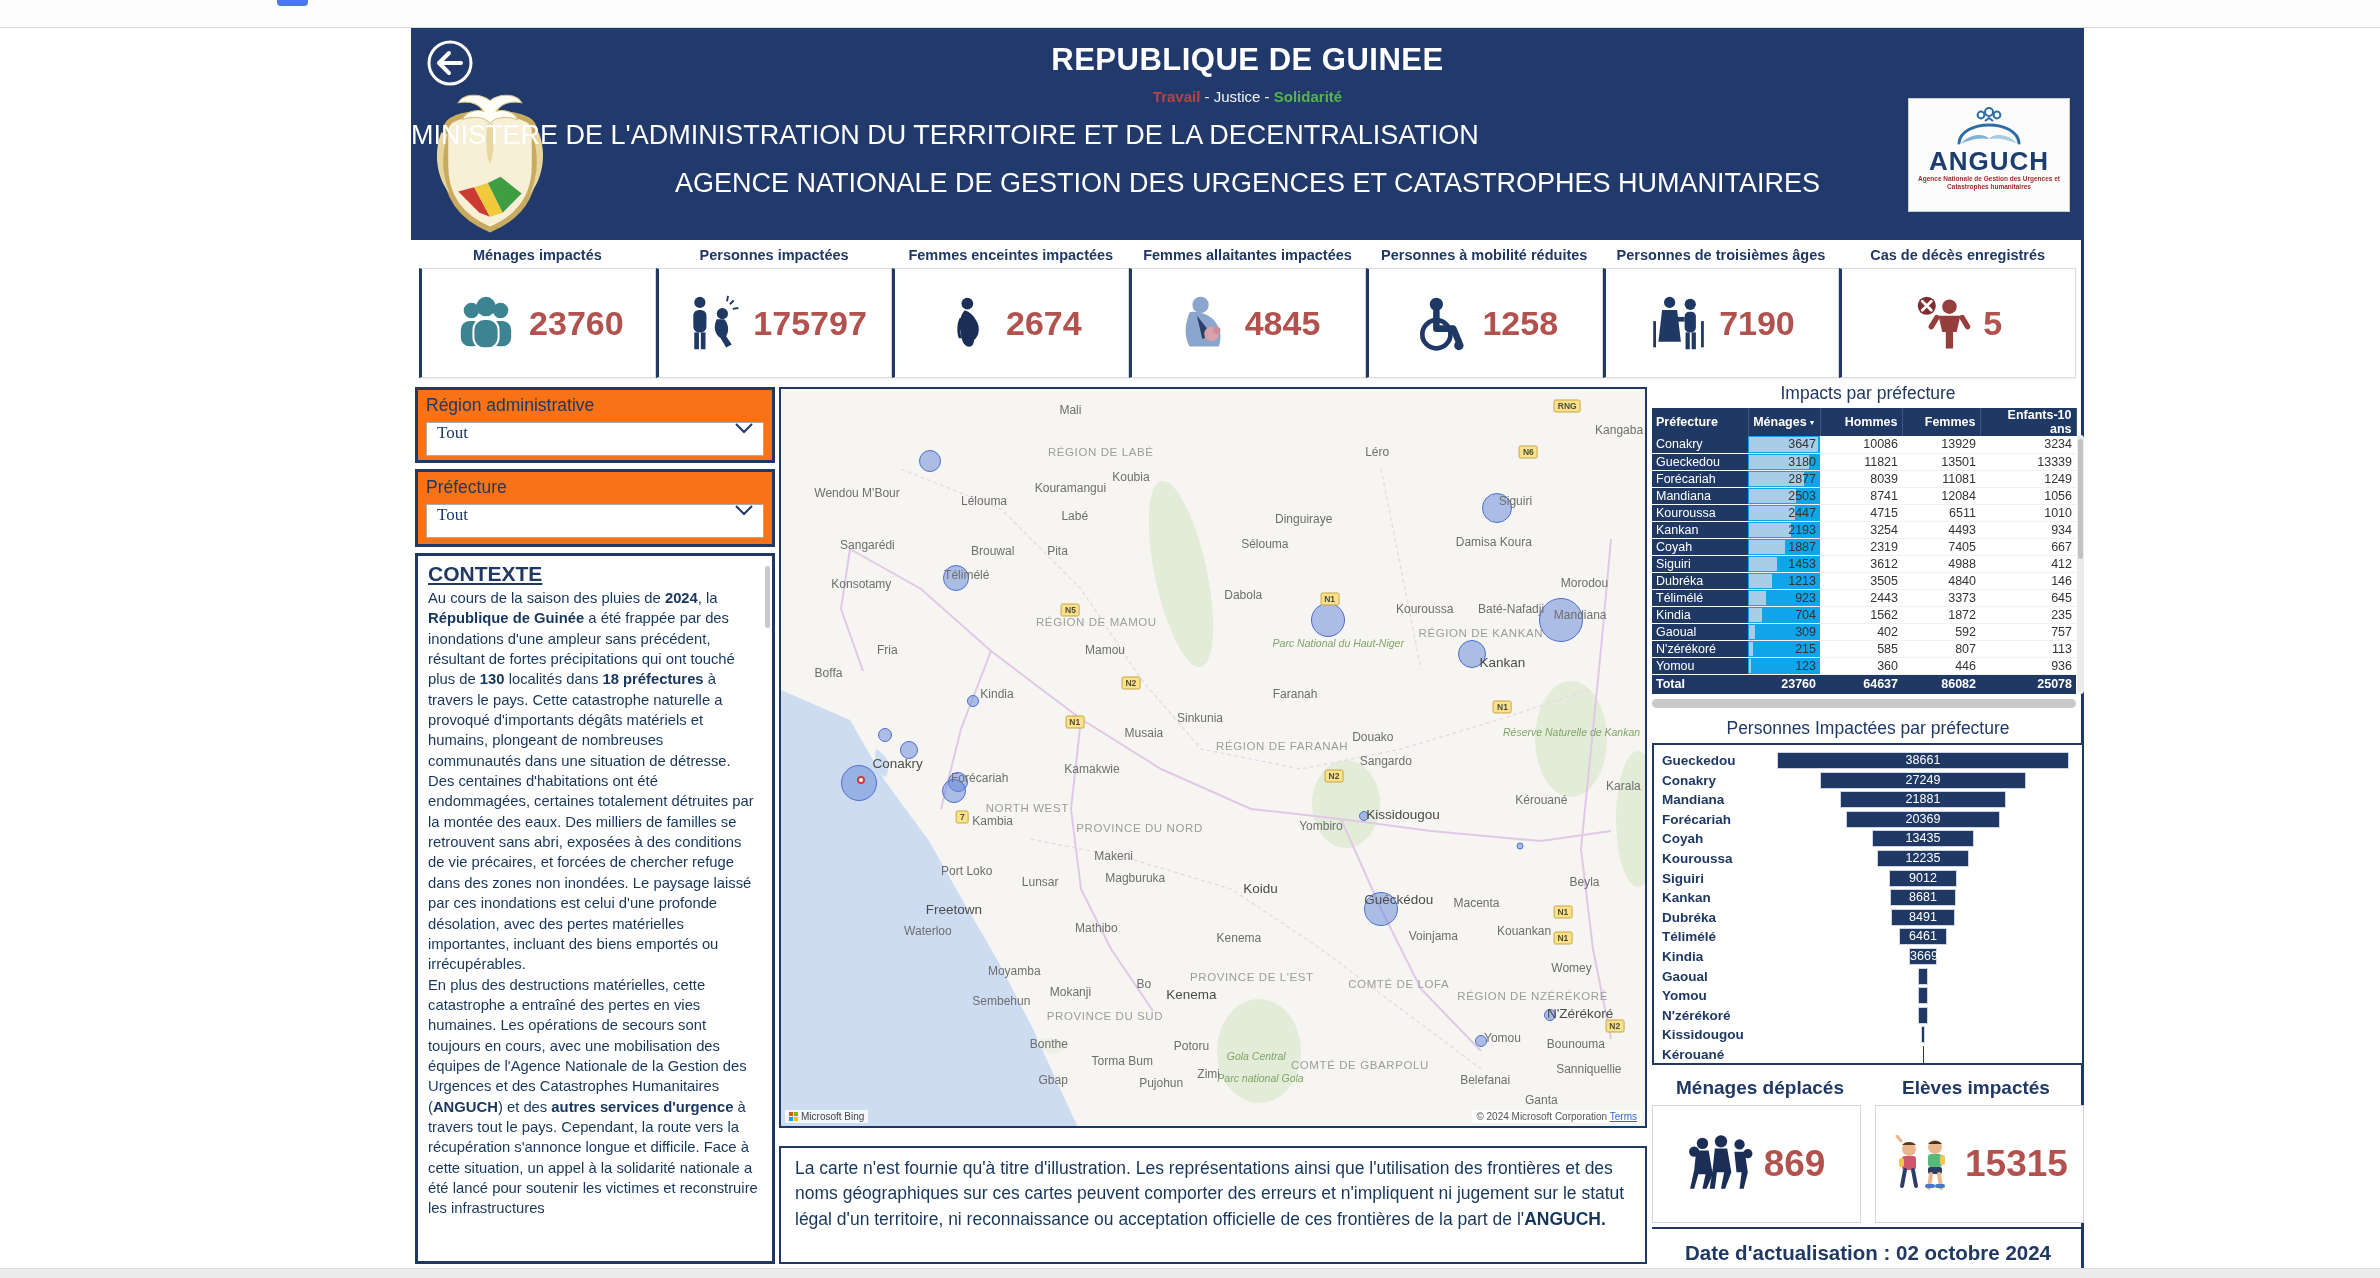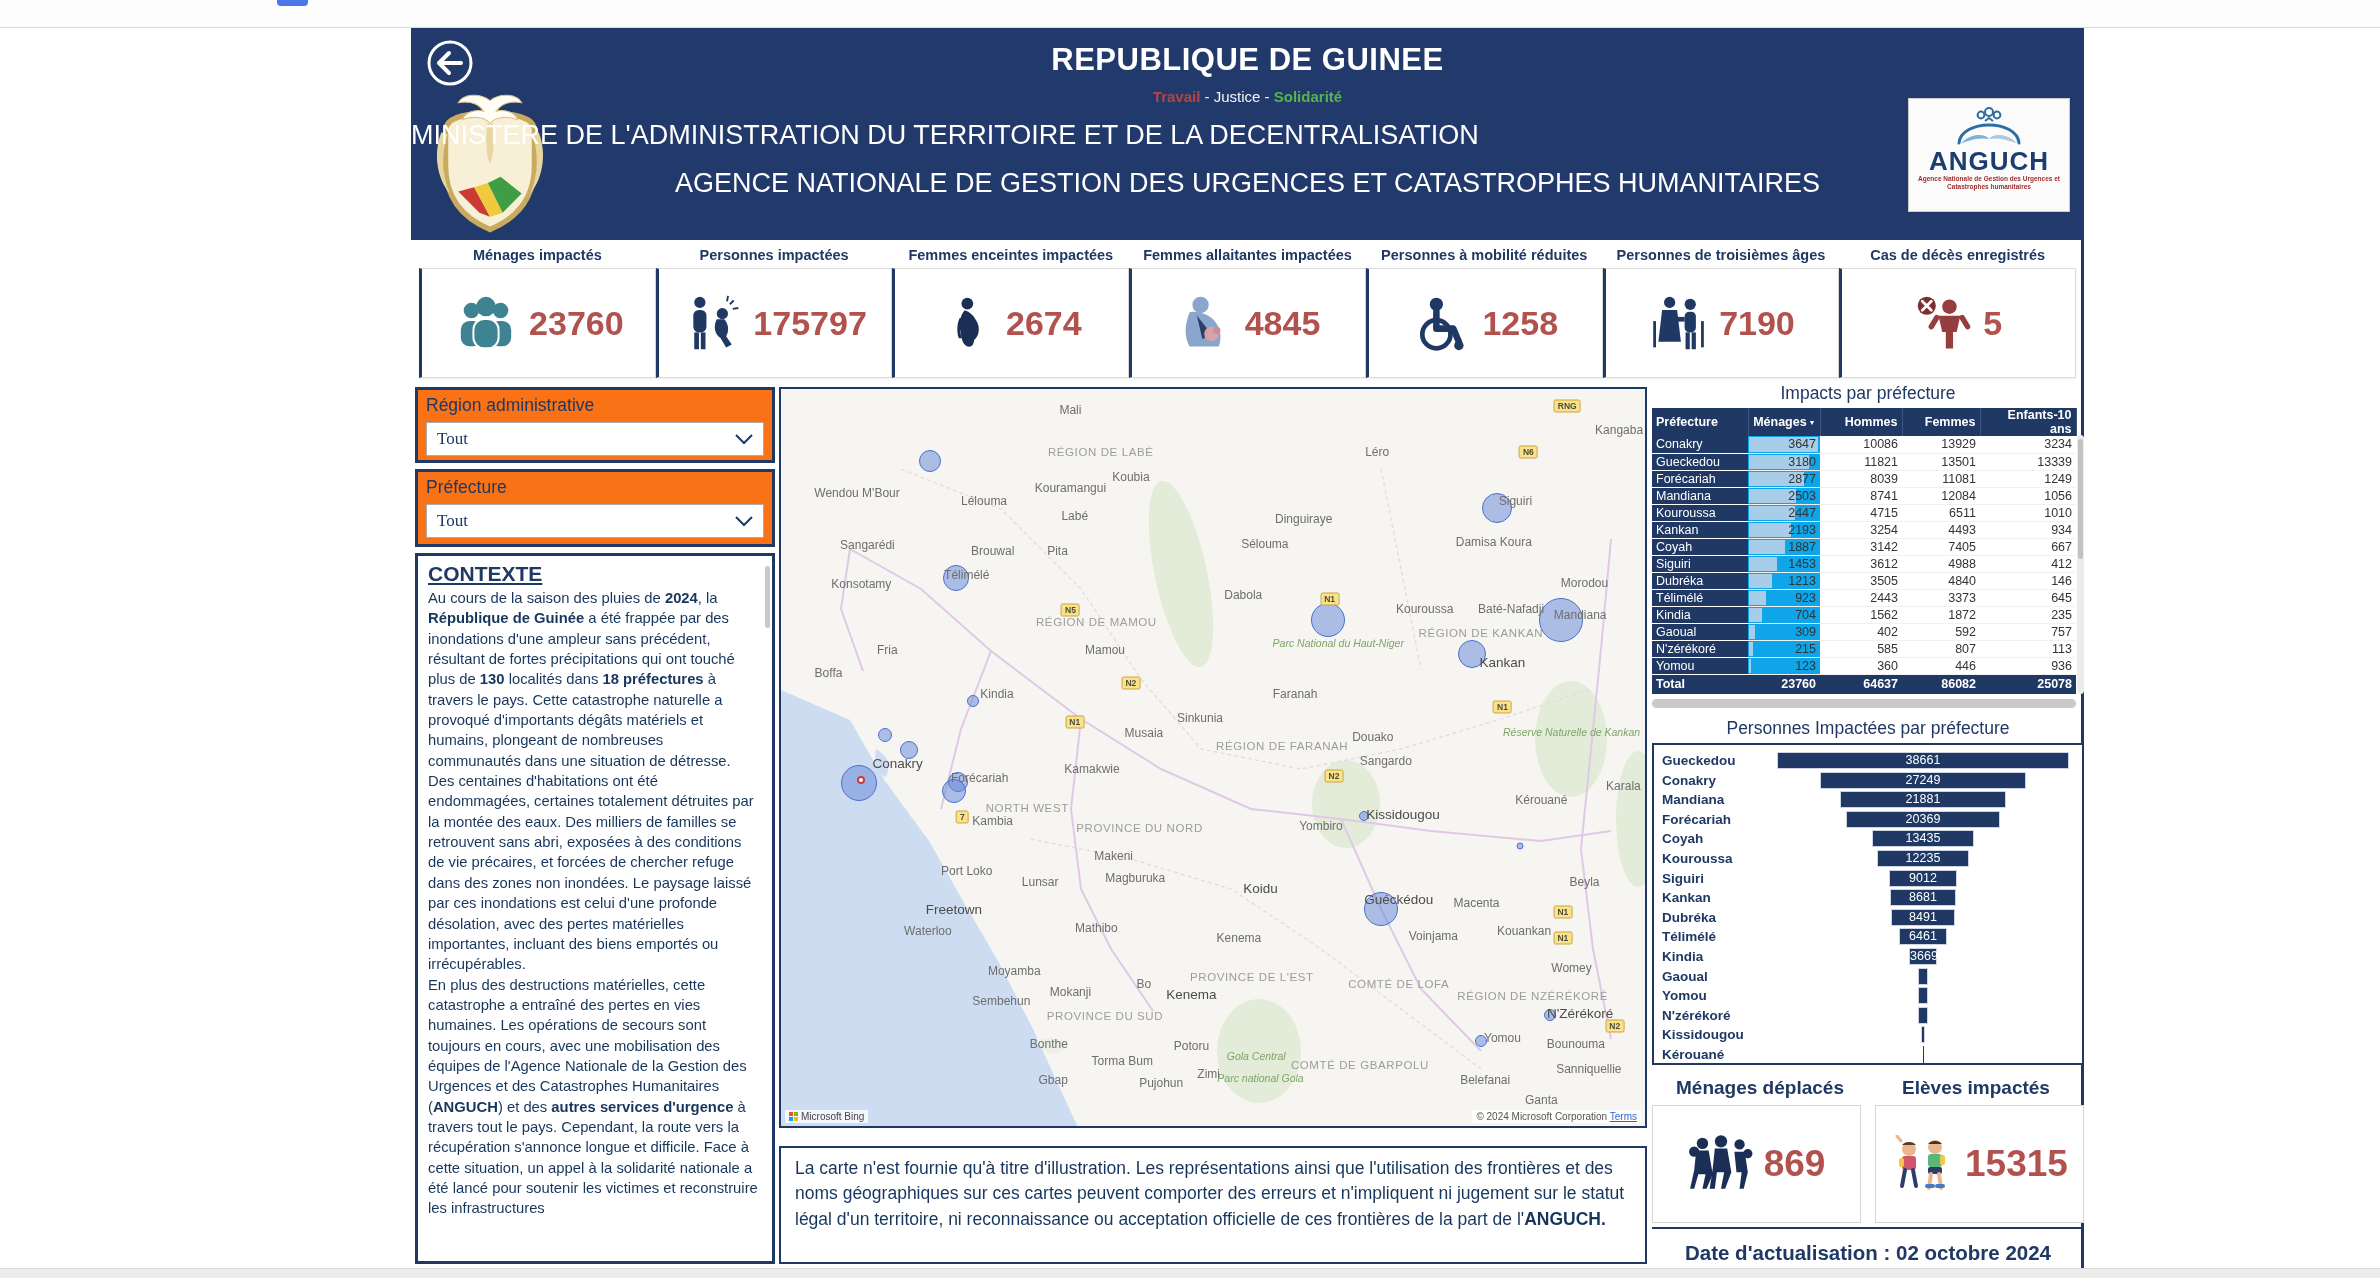--- a/index.html
+++ b/index.html
@@ -33,21 +33,21 @@
   .kpi { flex:1; display:flex; flex-direction:column; }
   .kpi-t { height:24px; text-align:center; font-size:14.5px; font-weight:bold; color:#1f3864; padding-top:3px; white-space:nowrap; }
   .kpi-c { flex:1; background:#fff; border:1px solid #dcdcdc; border-left:3px solid #1f3864; display:flex; align-items:center; justify-content:center; gap:10px; box-shadow:0 1px 2px rgba(0,0,0,.08); }
   .kpi-v { font-size:34px; font-weight:bold; color:#b2524e; white-space:nowrap; }
 
   
   .filter { position:absolute; left:4px; width:360px; background:#f97316; border:3px solid #1f3864; padding:5px 8px; }
   .f1 { top:359px; height:76px; }
   .f2 { top:441px; height:78px; }
   .f-label { font-size:17.5px; color:#1f3864; font-weight:500; }
-  .f-select { margin-top:6px; height:34px; border:1px solid #ababab; display:flex; align-items:center; justify-content:space-between; padding:0 10px; cursor:pointer; background:#fff; }
+  .f-select { margin-top:6px; height:34px; border:1px solid #ababab; display:flex; align-items:flex-start; justify-content:space-between; padding:0 10px; cursor:pointer; background:#fff; }
   .f-val { font-family:"Liberation Serif", serif; font-size:17px; color:#1f3864; }
   .ctx { position:absolute; left:4px; top:525px; width:360px; height:711px; border:3px solid #1f3864; padding:6px 12px 6px 10px; overflow:hidden; background:#fff; }
   .ctx-title { font-size:21px; font-weight:bold; color:#1f3864; text-decoration:underline; margin-bottom:2px; }
   .ctx-text { font-size:14.8px; line-height:1.375; color:#17365d; }
   .ctx-text b { color:#17365d; }
   .ctx-scroll { position:absolute; right:2px; top:10px; width:5px; height:62px; background:#c9c9c9; border-radius:3px; }
 
   
   .map { position:absolute; left:368px; top:359px; width:868px; height:741px; border:2px solid #1f3864; background:#f6f5f1; overflow:hidden; }
   .map svg.bg { position:absolute; left:0; top:0; }
@@ -514,21 +514,21 @@
                 <td class="num">3254</td>
                 <td class="num">4493</td>
                 <td class="num">934</td>
               </tr>
               <tr>
                 <td class="rowlab">Coyah</td>
                 <td class="menages">
                   <div class="bar" style="width: 49.6715%;"></div>
                   <span class="v">1887</span>
                 </td>
-                <td class="num">3142</td>
+                <td class="num">2319</td>
                 <td class="num">7405</td>
                 <td class="num">667</td>
               </tr>
               <tr>
                 <td class="rowlab">Siguiri</td>
                 <td class="menages">
                   <div class="bar" style="width: 38.2473%;"></div>
                   <span class="v">1453</span>
                 </td>
                 <td class="num">3612</td>

